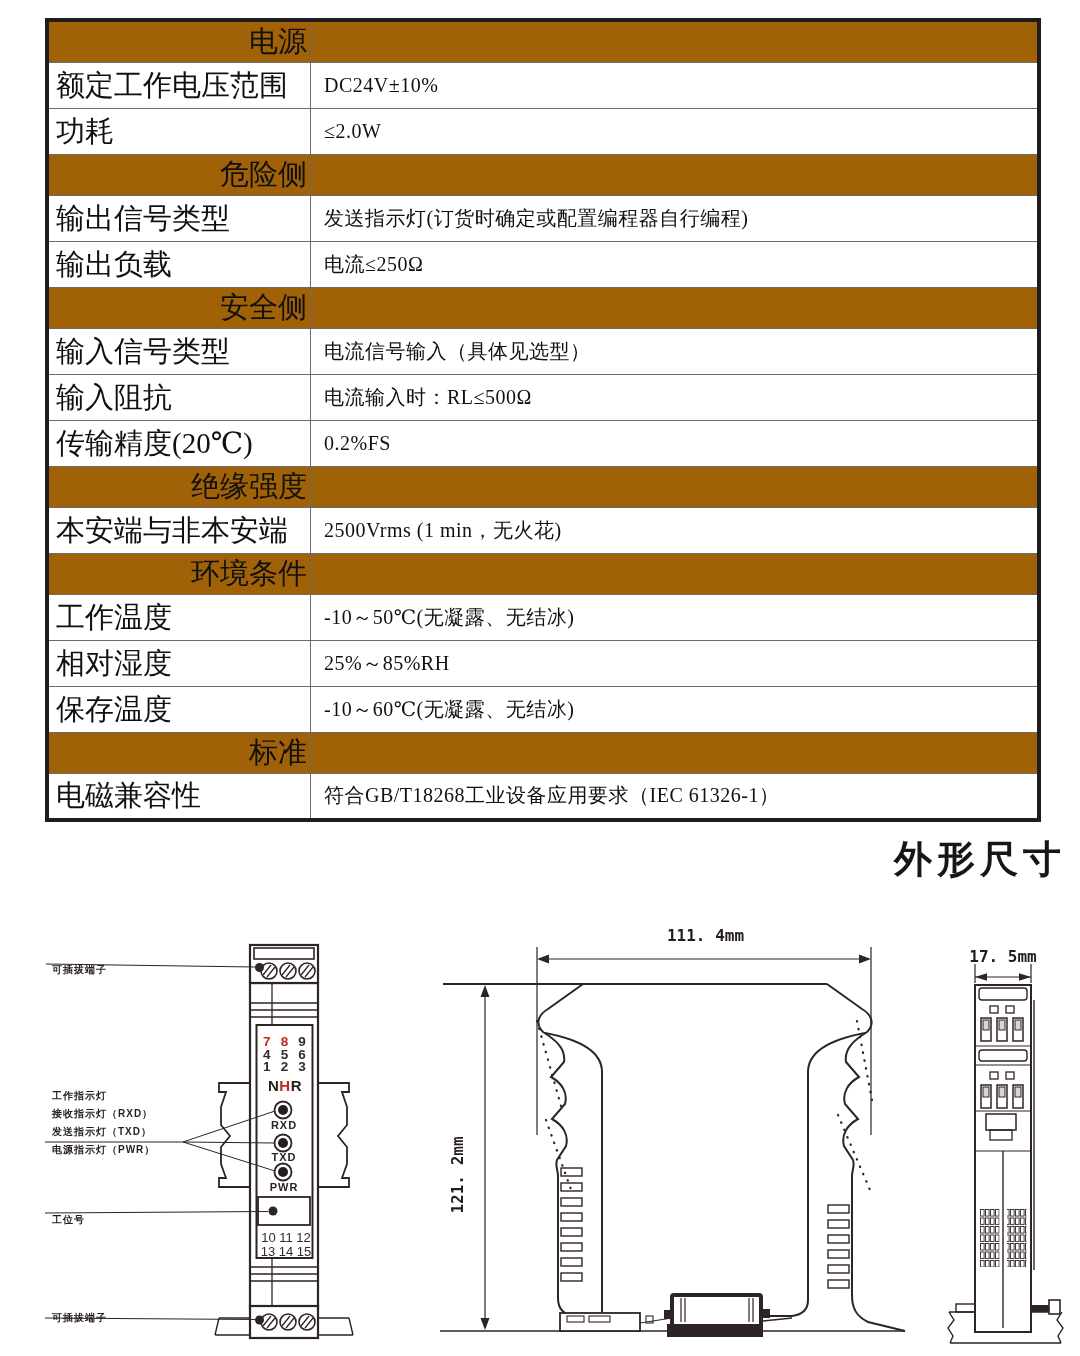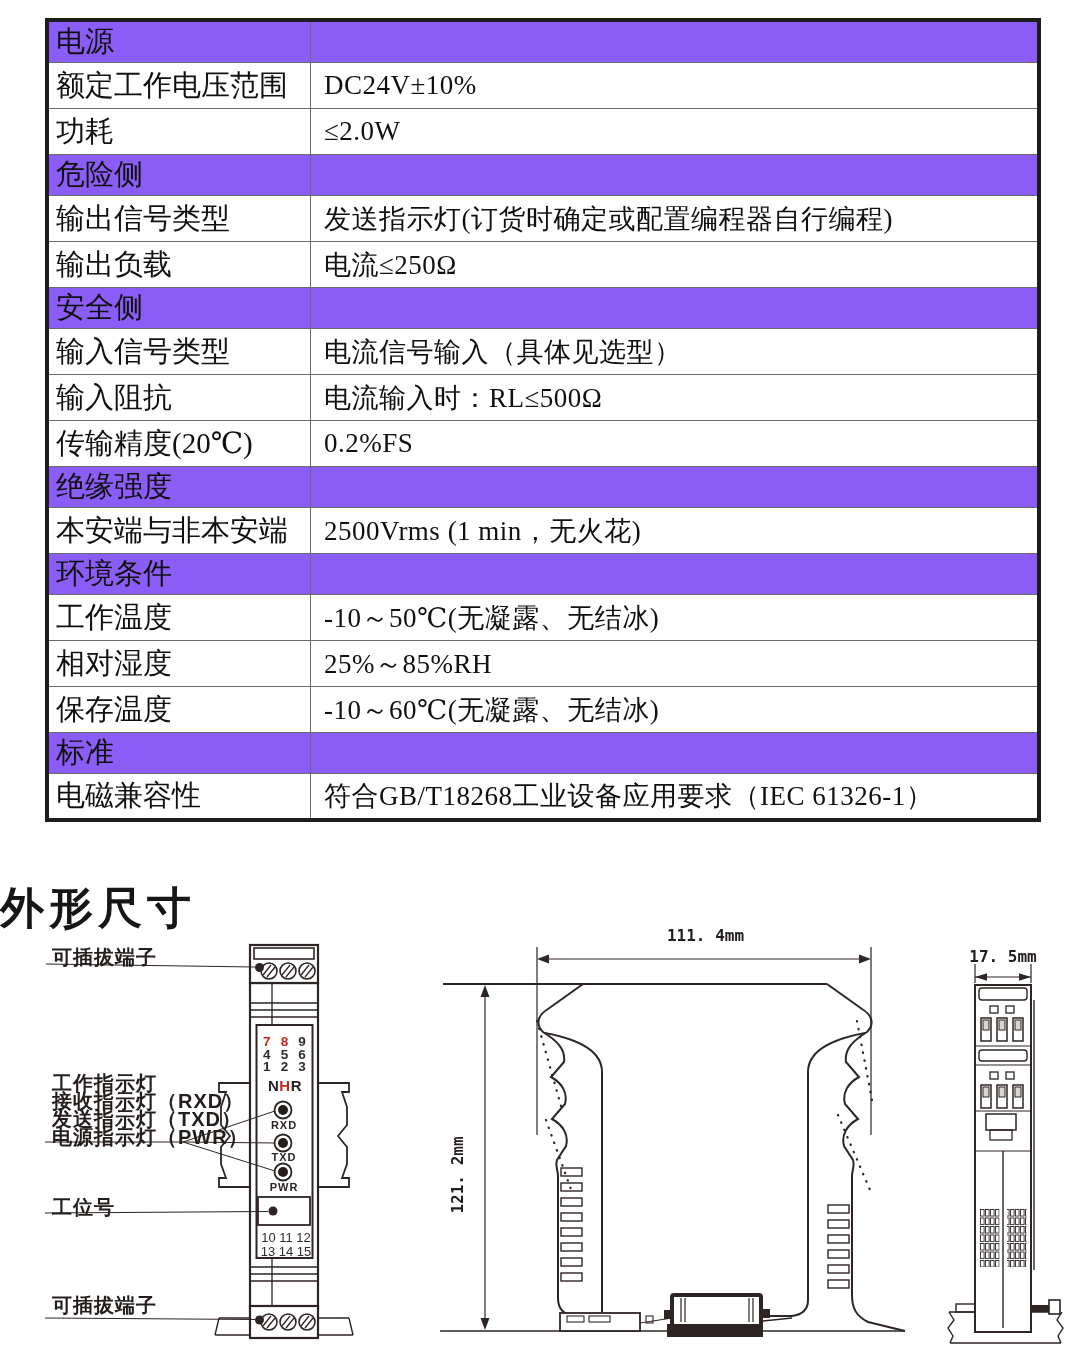--- a/index.html
+++ b/index.html
@@ -6,34 +6,34 @@
   body{width:1080px;height:1356px;position:relative;background:#ffffff;
        font-family:"Liberation Sans",sans-serif;color:#111;}
 
   
   table.spec{position:absolute;left:45px;top:18px;width:996px;
     border-collapse:collapse;border:4px solid #1d1d1d;
     font-family:"Liberation Serif","DejaVu Serif",serif;color:#101010;
     table-layout:fixed;}
   table.spec td{border:1px solid #6b6b6b;overflow:hidden;white-space:nowrap;}
   td.c-label{width:251px;padding:0 3px 0 7px;font-size:29px;}
-  td.c-value{padding:0 6px 0 13px;font-size:27px;letter-spacing:0.5px;}
+  td.c-value{padding:0 6px 0 13px;font-size:20px;letter-spacing:0.5px;}
   tr.data{height:46px;}
   tr.section{height:32px;}
-  tr.section td{background:#8b5cf6;}
+  tr.section td{background:#a16207;text-align:right;}
 
   
-  .title{position:absolute;left:0;width:1066px;top:834px;text-align:left;
-    font-size:44px;font-weight:bold;letter-spacing:5px;color:#161616;margin-top:45px;}
+  .title{position:absolute;left:0;width:1066px;top:834px;text-align:right;
+    font-size:38px;font-weight:bold;letter-spacing:5px;color:#161616;}
 
   
   .drawings{position:absolute;left:0;top:920px;width:1080px;height:436px;}
   .drawings svg{position:absolute;left:0;top:0;}
-  .lbl{position:absolute;font-weight:bold;color:#241d1c;font-size:20px;
-    letter-spacing:1px;white-space:nowrap;}
+  .lbl{position:absolute;font-weight:bold;color:#241d1c;font-size:10px;
+    letter-spacing:1px;white-space:nowrap;margin-top:19px;}
   .dim{position:absolute;font-family:"DejaVu Sans Mono",monospace;font-size:16px;
     font-weight:bold;color:#241d1c;text-align:center;white-space:nowrap;}
   .dim-v{transform:rotate(-90deg);}
   .numgrid{position:absolute;left:258px;top:116px;width:53px;
     font-size:13.5px;font-weight:bold;color:#332b2b;line-height:12.5px;}
   .numgrid .row{display:flex;}
   .numgrid .row span{width:17.6px;text-align:center;}
   .red{color:#c2281d;}
   .logo{position:absolute;left:268px;top:157px;width:34px;text-align:center;
     font-size:15px;font-weight:bold;letter-spacing:0.5px;color:#261f1e;}

